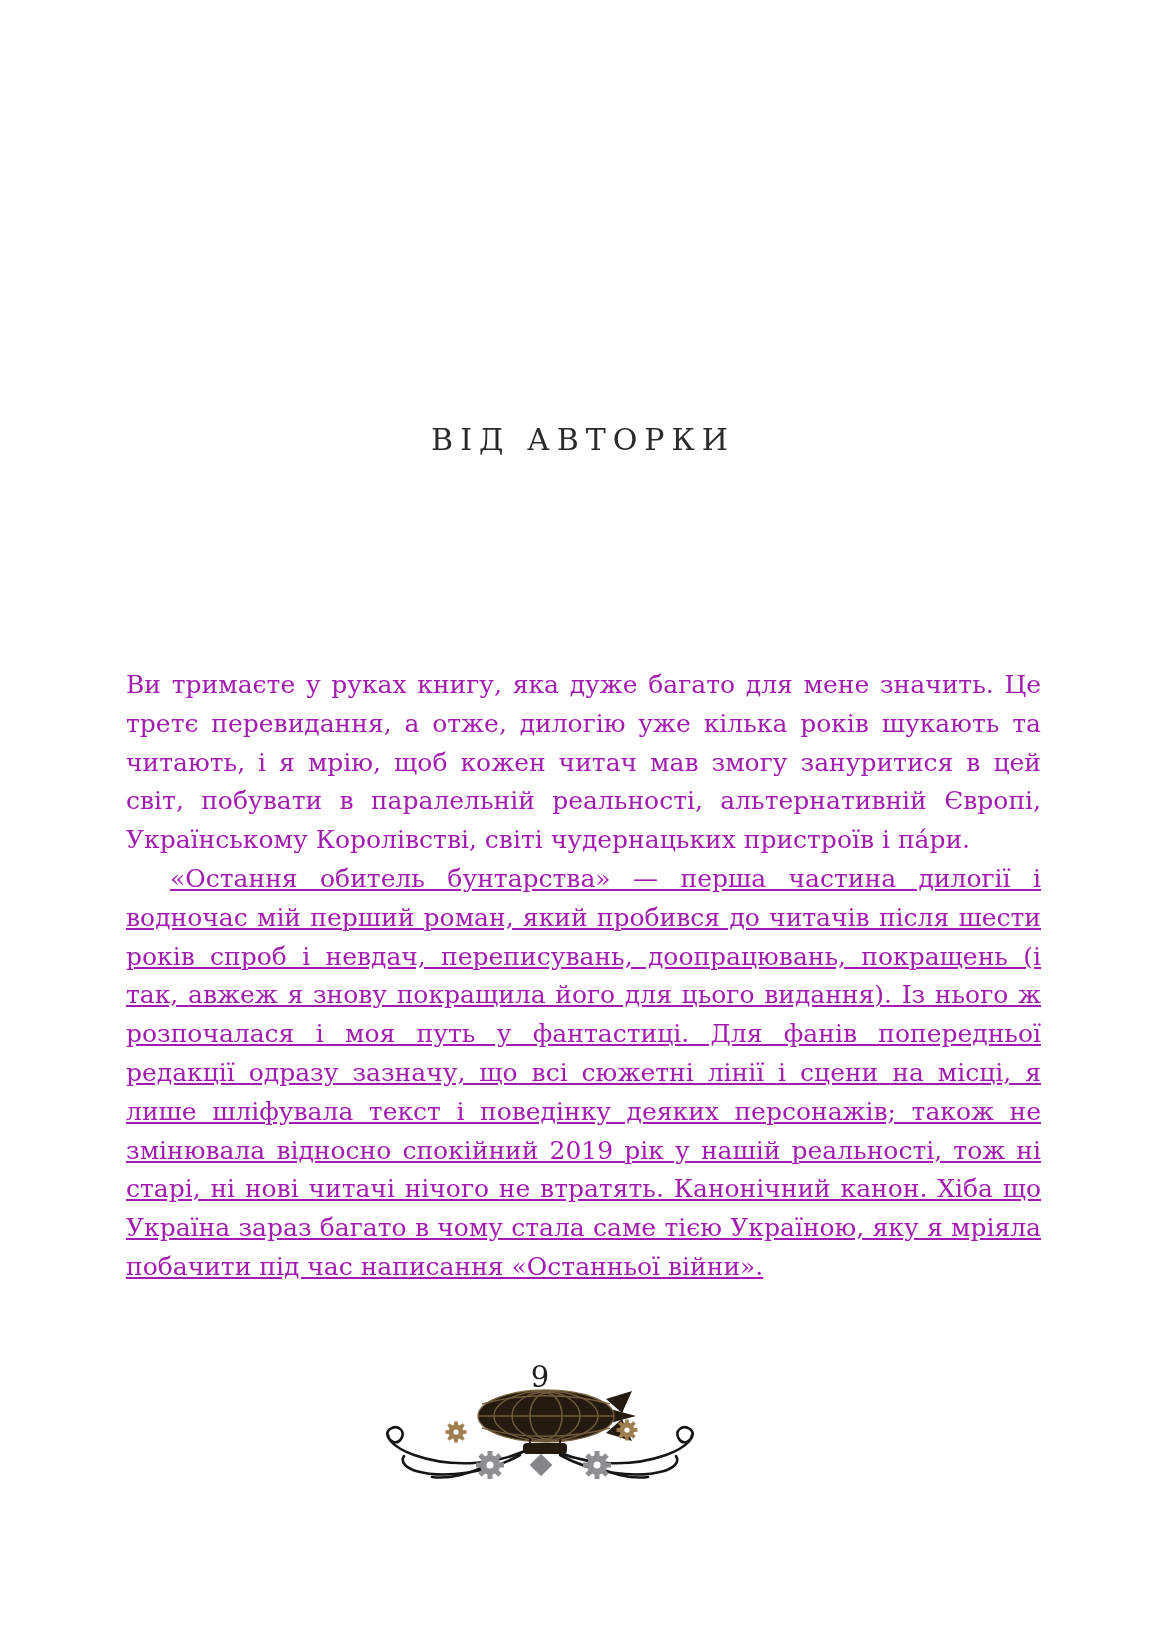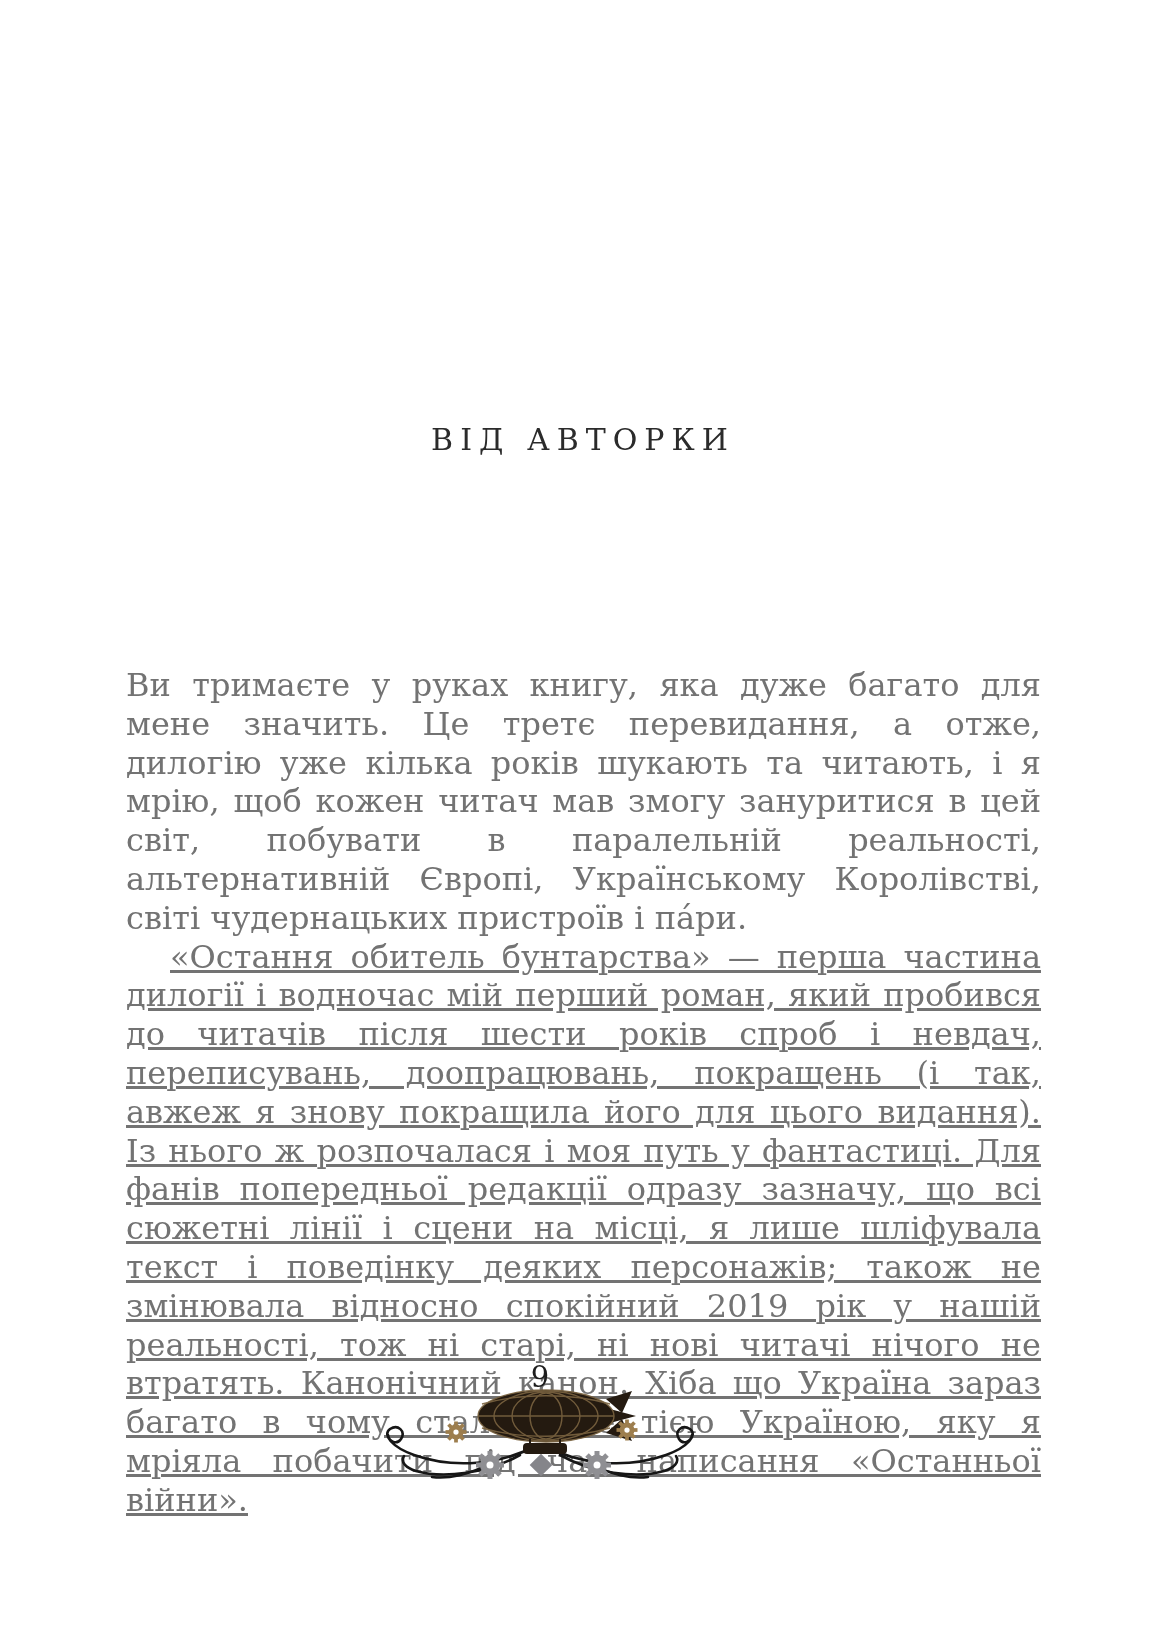--- a/index.html
+++ b/index.html
@@ -26,24 +26,24 @@
     font-size: 30px;
     font-weight: 400;
     letter-spacing: 7px;
     color: #2b2b2b;
   }
   .body-text {
     position: absolute;
     top: 666px;
     left: 126px;
     width: 915px;
-    font-size: 32px;
+    font-size: 25px;
     line-height: 38.8px;
     text-align: justify;
-    color: #737373;
+    color: #a21caf;
   }
   .body-text p {
     margin: 0;
     padding: 0;
   }
   .body-text p + p {
     text-indent: 44px;
     text-decoration: underline;
   }
   .page-number {

